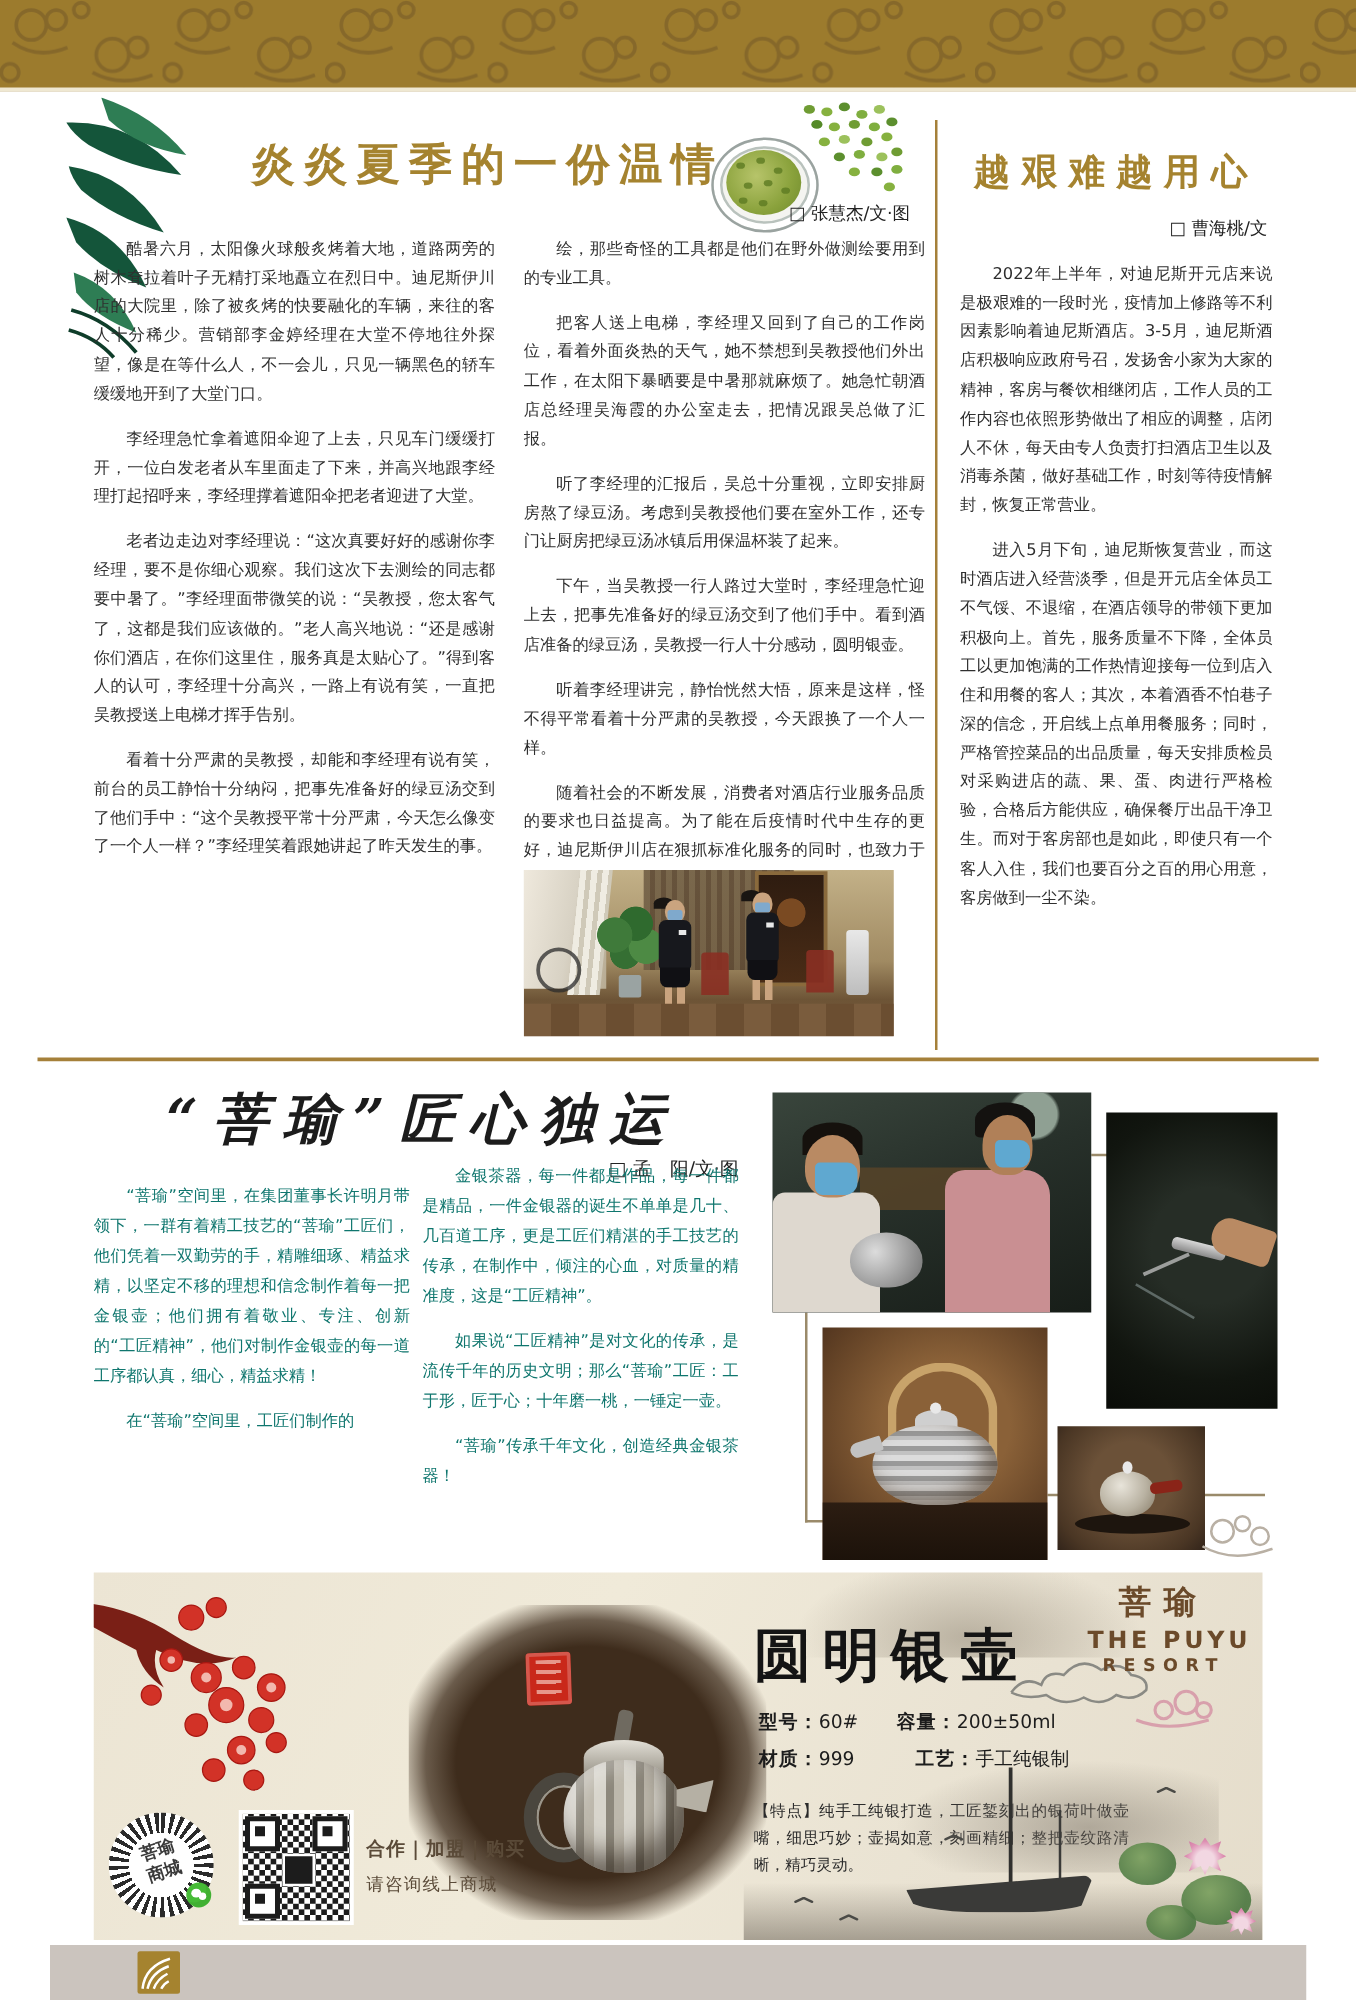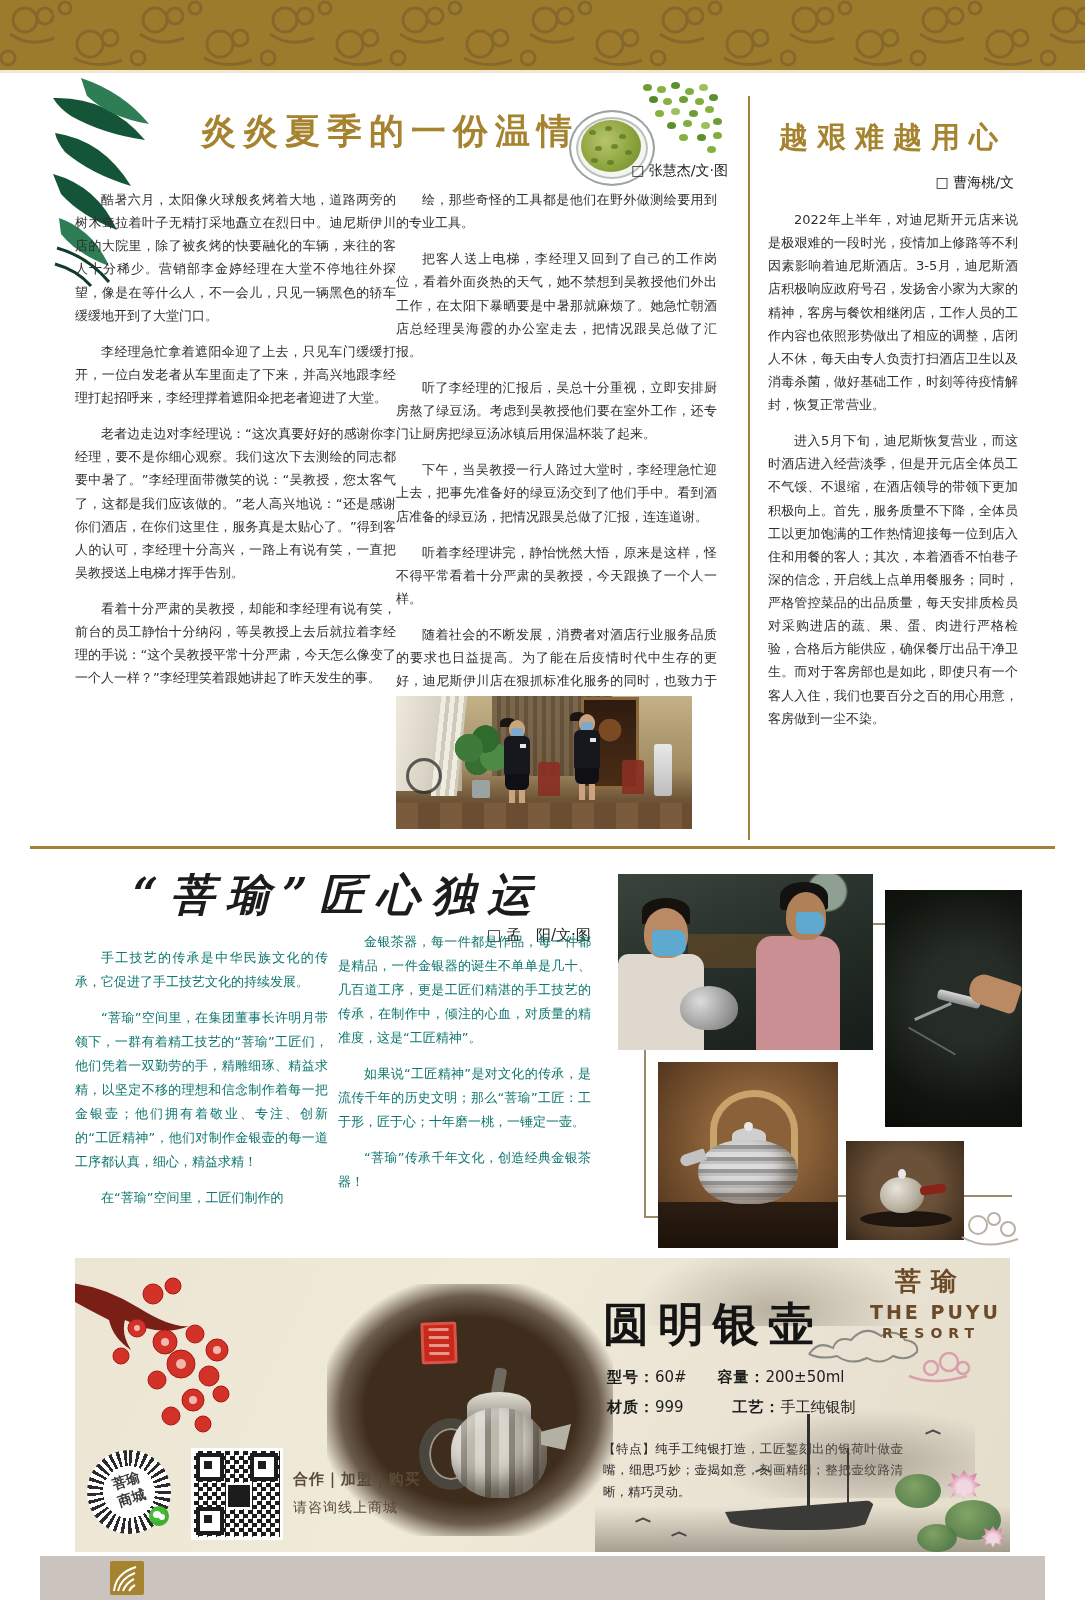--- a/index.html
+++ b/index.html
@@ -10,21 +10,21 @@
             border-bottom:3px solid #efe8d2;}
   .top-band svg{display:block;width:100%;height:100%;}
   
   .byline{font-size:14px;color:#222;}
   .cols p{margin:0 0 13px 0;font-size:13px;line-height:1.78;text-align:justify;text-indent:2em;color:#2f2f2f;}
   
   .a1{position:absolute;left:75px;top:86px;width:665px;height:760px;}
   .a1-title{position:absolute;left:95px;top:22px;width:440px;text-align:center;
             font-family:"DejaVu Serif",serif;font-weight:bold;font-size:35px;color:#a5832f;letter-spacing:7px;}
   .a1-byline{position:absolute;right:12px;top:76px;}
-  .a1-cols{position:absolute;left:0;top:102px;width:665px;height:658px;display:flex;}
+  .a1-cols{position:absolute;left:0;top:102px;width:665px;height:658px;display:flex;gap:23px;}
   .a1-col{width:321px;height:100%;overflow:hidden;}
   .a1-col2{display:flex;flex-direction:column;}
   .a1-col2 .txt{height:502px;overflow:hidden;}
   
   .palm{position:absolute;left:-22px;top:-8px;width:150px;height:210px;z-index:0;pointer-events:none;}
   
   .bowl{position:absolute;left:488px;top:18px;width:96px;height:84px;}
   .bowl .outer{position:absolute;left:6px;top:6px;width:82px;height:72px;border-radius:50%;
     background:#f4f4f0;border:2px solid #9aa3a0;box-shadow:inset 0 0 0 5px #fff,inset 0 0 0 7px #b9c2bd;}
   .bowl .soup{position:absolute;left:18px;top:16px;width:60px;height:52px;border-radius:50%;
@@ -274,28 +274,28 @@
         <span class="bean"></span>
       </div>
 
     <div class="a1-byline byline">□ 张慧杰/文·图</div>
 
     <div class="a1-cols cols">
       <div class="a1-col">
         <p>酷暑六月，太阳像火球般炙烤着大地，道路两旁的树木耷拉着叶子无精打采地矗立在烈日中。迪尼斯伊川店的大院里，除了被炙烤的快要融化的车辆，来往的客人十分稀少。营销部李金婷经理在大堂不停地往外探望，像是在等什么人，不一会儿，只见一辆黑色的轿车缓缓地开到了大堂门口。</p>
         <p>李经理急忙拿着遮阳伞迎了上去，只见车门缓缓打开，一位白发老者从车里面走了下来，并高兴地跟李经理打起招呼来，李经理撑着遮阳伞把老者迎进了大堂。</p>
         <p>老者边走边对李经理说：“这次真要好好的感谢你李经理，要不是你细心观察。我们这次下去测绘的同志都要中暑了。”李经理面带微笑的说：“吴教授，您太客气了，这都是我们应该做的。”老人高兴地说：“还是感谢你们酒店，在你们这里住，服务真是太贴心了。”得到客人的认可，李经理十分高兴，一路上有说有笑，一直把吴教授送上电梯才挥手告别。</p>
-        <p>看着十分严肃的吴教授，却能和李经理有说有笑，前台的员工静怡十分纳闷，等吴教授上去后就拉着李经理的手说：“这个吴教授平常十分严肃，今天怎么像变了一个人一样？”李经理笑着跟她讲起了昨天发生的事。</p>
+        <p>看着十分严肃的吴教授，却能和李经理有说有笑，前台的员工静怡十分纳闷，把事先准备好的绿豆汤交到了他们手中：“这个吴教授平常十分严肃，今天怎么像变了一个人一样？”李经理笑着跟她讲起了昨天发生的事。</p>
       </div>
       <div class="a1-col a1-col2">
         <div class="txt">
           <p>绘，那些奇怪的工具都是他们在野外做测绘要用到的专业工具。</p>
           <p>把客人送上电梯，李经理又回到了自己的工作岗位，看着外面炎热的天气，她不禁想到吴教授他们外出工作，在太阳下暴晒要是中暑那就麻烦了。她急忙朝酒店总经理吴海霞的办公室走去，把情况跟吴总做了汇报。</p>
           <p>听了李经理的汇报后，吴总十分重视，立即安排厨房熬了绿豆汤。考虑到吴教授他们要在室外工作，还专门让厨房把绿豆汤冰镇后用保温杯装了起来。</p>
-          <p>下午，当吴教授一行人路过大堂时，李经理急忙迎上去，把事先准备好的绿豆汤交到了他们手中。看到酒店准备的绿豆汤，把情况跟吴总做了汇报，连连道谢。</p>
+          <p>下午，当吴教授一行人路过大堂时，李经理急忙迎上去，把事先准备好的绿豆汤交到了他们手中。看到酒店准备的绿豆汤，吴教授一行人十分感动，圆明银壶。</p>
           <p>听着李经理讲完，静怡恍然大悟，原来是这样，怪不得平常看着十分严肃的吴教授，今天跟换了一个人一样。</p>
           <p>随着社会的不断发展，消费者对酒店行业服务品质的要求也日益提高。为了能在后疫情时代中生存的更好，迪尼斯伊川店在狠抓标准化服务的同时，也致力于在个性化服务、精细化服务等延伸服务方面的探索。</p>
         </div>
         <div class="lobby">
           <div class="win"></div>
             <div class="curtain"></div>
             <div class="slats"></div>
             <div class="door"></div>
           <div class="wheel"></div>
             <div class="plant"></div>
@@ -338,21 +338,20 @@
     <p>进入5月下旬，迪尼斯恢复营业，而这时酒店进入经营淡季，但是开元店全体员工不气馁、不退缩，在酒店领导的带领下更加积极向上。首先，服务质量不下降，全体员工以更加饱满的工作热情迎接每一位到店入住和用餐的客人；其次，本着酒香不怕巷子深的信念，开启线上点单用餐服务；同时，严格管控菜品的出品质量，每天安排质检员对采购进店的蔬、果、蛋、肉进行严格检验，合格后方能供应，确保餐厅出品干净卫生。而对于客房部也是如此，即使只有一个客人入住，我们也要百分之百的用心用意，客房做到一尘不染。</p>
   </div>
 
   <div class="hline"></div>
 
   <div class="a3">
     <div class="a3-title">“菩瑜”匠心独运</div>
     <div class="a3-byline byline">□ 孟　阳/文·图</div>
 
     <div class="a3-col a3-c1">
-      <p>手工技艺的传承是中华民族文化的传承，它促进了手工技艺文化的持续发展。</p>
       <p>“菩瑜”空间里，在集团董事长许明月带领下，一群有着精工技艺的“菩瑜”工匠们，他们凭着一双勤劳的手，精雕细琢、精益求精，以坚定不移的理想和信念制作着每一把金银壶；他们拥有着敬业、专注、创新的“工匠精神”，他们对制作金银壶的每一道工序都认真，细心，精益求精！</p>
       <p>在“菩瑜”空间里，工匠们制作的</p>
     </div>
     <div class="a3-col a3-c2">
       <p>金银茶器，每一件都是作品，每一件都是精品，一件金银器的诞生不单单是几十、几百道工序，更是工匠们精湛的手工技艺的传承，在制作中，倾注的心血，对质量的精准度，这是“工匠精神”。</p>
       <p>如果说“工匠精神”是对文化的传承，是流传千年的历史文明；那么“菩瑜”工匠：工于形，匠于心；十年磨一桃，一锤定一壶。</p>
       <p>“菩瑜”传承千年文化，创造经典金银茶器！</p>
     </div>
 
     <div class="collage">

